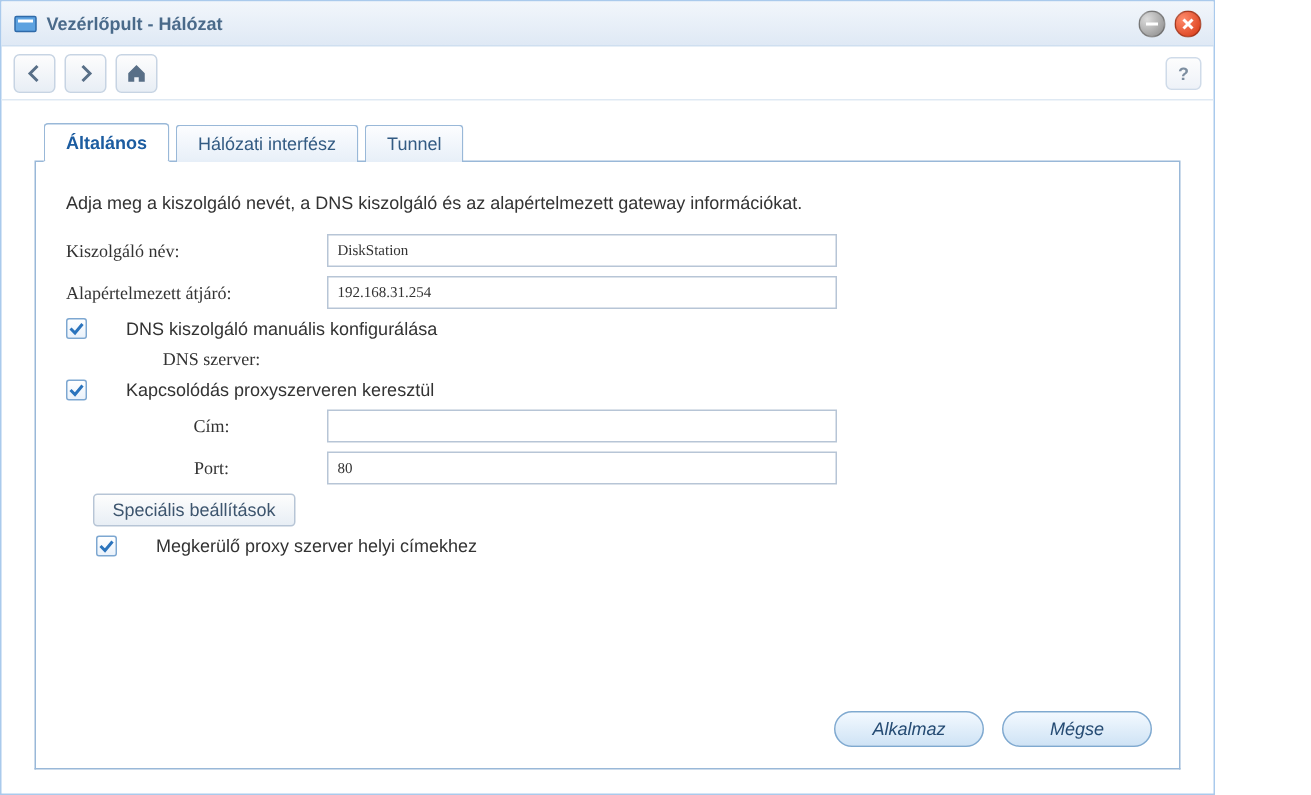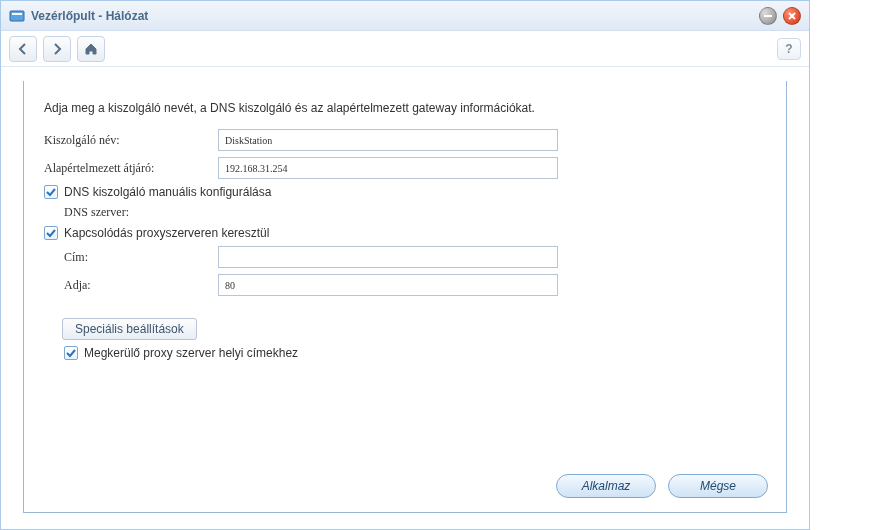--- a/index.html
+++ b/index.html
@@ -20,28 +20,28 @@
   .tool-spacer { flex:1; }
   .helpbtn { width:24px; height:22px; border:1px solid #cfdbe9; border-radius:4px; background:linear-gradient(#fdfdfd,#eef2f8); display:inline-flex; align-items:center; justify-content:center; color:#7d8ea0; font-weight:bold; cursor:pointer; }
   .content { flex:1; padding:14px 22px 16px 22px; display:flex; flex-direction:column; }
   .tabbar { display:flex; align-items:flex-end; border-bottom:1px solid #99b8d8; padding-left:6px; }
   .tab { border:1px solid #99b8d8; border-bottom:none; border-radius:3px 3px 0 0; background:linear-gradient(#fcfdff,#e7eff8); padding:5px 14px; margin-right:4px; color:#335b83; cursor:pointer; position:relative; top:1px; }
   .tab.active { background:#fff; font-weight:bold; color:#1c5ca0; z-index:2; border-bottom:1px solid #fff; }
   .panel { border:1px solid #99b8d8; border-top:none; flex:1; background:#fff; padding:18px 18px 14px 18px; display:flex; flex-direction:column; }
   .desc { margin:2px 0 14px 2px; color:#333; }
   .row { display:flex; align-items:center; margin-bottom:6px;font-family:Liberation Serif, serif; }
   .lbl { width:176px; padding-left:2px; }
-  .lbl.indent { padding-left:22px; width:176px; }
-  .chkrow { display:flex; align-items:center; margin-bottom:6px; padding-left:2px; }
+  .lbl.indent { padding-left:22px; width:176px;text-align:center; }
+  .chkrow { display:flex; align-items:center; margin-bottom:6px; padding-left:2px;gap:20px; }
   .chkrow.indent { padding-left:22px; }
   .chk { width:14px; height:14px; margin:0 6px 0 0; border:1px solid #7da7d1; border-radius:2px; background:linear-gradient(#fff,#eaf2fb); display:inline-flex; align-items:center; justify-content:center; cursor:pointer; }
   .chk.checked svg { display:block; }
   .chk svg { display:none; width:10px; height:10px; }
   input.txt { width:340px; height:22px; border:1px solid #b7c5d6; background:#fff; padding:2px 6px; font-family:inherit; font-size:10px; color:#333; }
-  .smallbtn { border:1px solid #b7c5d6; border-radius:3px; background:linear-gradient(#fdfdfd,#e8eef5); padding:3px 12px; margin:16px 0 6px 20px; display:inline-block; cursor:pointer; color:#3d556e; }
+  .smallbtn { border:1px solid #b7c5d6; border-radius:3px; background:linear-gradient(#fdfdfd,#e8eef5); padding:3px 12px; margin:0 0 6px 20px; display:inline-block; cursor:pointer; color:#3d556e; }
   .footer { margin-top:auto; display:flex; justify-content:flex-end; gap:12px; padding-top:16px;font-style:italic; }
   .pillbtn { min-width:100px; text-align:center; border:1px solid #7fa9d0; border-radius:12px; background:linear-gradient(#f3f9ff,#cfe3f5); padding:4px 22px; color:#254b73; cursor:pointer; font-size:12px; }
 </style>
 </head>
 <body>
 
 <div class="window">
 
   <div class="titlebar">
     <span class="title-icon">
@@ -78,20 +78,25 @@
     <span class="navbtn">
       <svg viewBox="0 0 14 14">
           <path d="M2 7 L7 2 L12 7 L12 12 L9 12 L9 9 L5 9 L5 12 L2 12 Z" fill="#586f87"></path>
         </svg>
     </span>
     <span class="tool-spacer"></span>
     <span class="helpbtn">?</span>
   </div>
 
   <div class="content">
+    <div class="tabbar">
+      <div class="tab active"><span>Általános</span></div>
+      <div class="tab"><span>Hálózati interfész</span></div>
+      <div class="tab"><span>Tunnel</span></div>
+    </div>
 
     <div class="panel">
       <div class="desc">Adja meg a kiszolgáló nevét, a DNS kiszolgáló és az alapértelmezett gateway információkat.</div>
 
       <div class="row">
         <span class="lbl">Kiszolgáló név:</span>
         <input class="txt" type="text" value="DiskStation" style="">
       </div>
 
       <div class="row">
@@ -120,21 +125,21 @@
         </span>
         <span>Kapcsolódás proxyszerveren keresztül</span>
       </div>
 
       <div class="row">
         <span class="lbl indent">Cím:</span>
         <input class="txt" type="text" value="" style="">
       </div>
 
       <div class="row">
-        <span class="lbl indent">Adja:</span>
+        <span class="lbl indent">Port:</span>
         <input class="txt" type="text" value="80" style="">
       </div>
 
       <div>
         <span class="smallbtn"><span>Speciális beállítások</span></span>
       </div>
 
       <div class="chkrow indent">
         <span class="chk checked">
           <svg viewBox="0 0 10 10">

